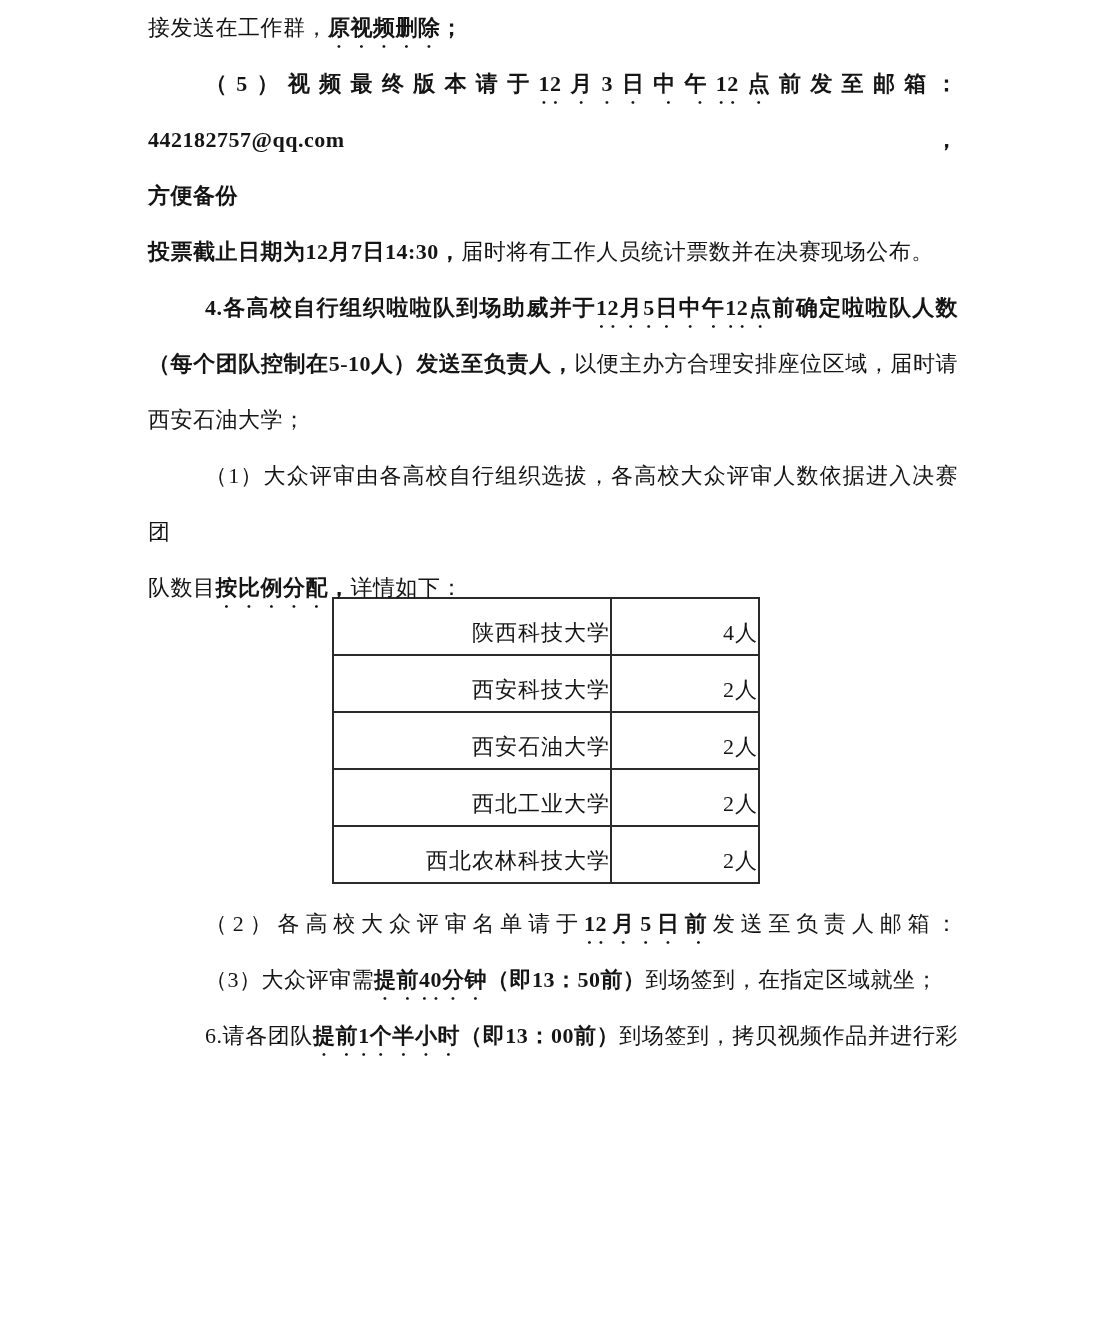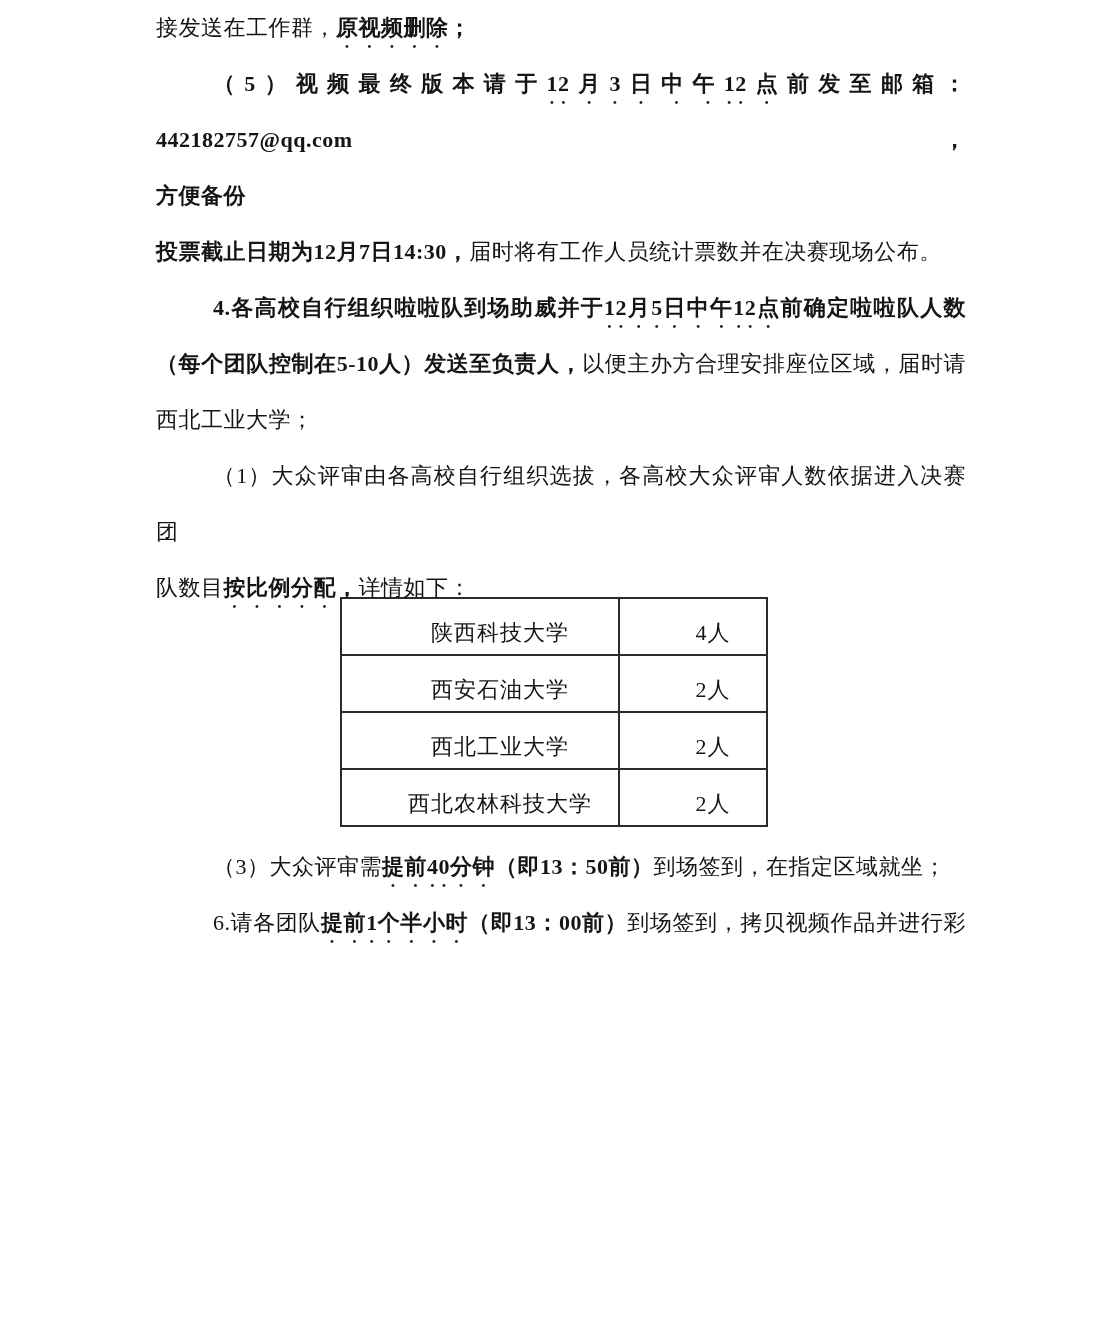--- a/index.html
+++ b/index.html
@@ -5,21 +5,21 @@
   * { margin: 0; padding: 0; box-sizing: border-box; }
   html, body {
     width: 1109px; height: 1339px;
     background: #ffffff;
     overflow: hidden;
     font-family: "Liberation Serif", "DejaVu Serif", serif;
     color: #151515;
   }
   .page {
     position: absolute;
-    left: 156px; top: 0;
+    left: 148px; top: 0;
     width: 810px; height: 946px;
   }
   .line {
     font-size: 22px;
     line-height: 56px;
     white-space: nowrap;
     text-align: left;
     letter-spacing: 0.5px;
   }
   .line.fill {
@@ -40,61 +40,66 @@
     border-collapse: collapse;
     margin-left: 184px;
     margin-top: -19px;
     margin-bottom: 12px;
     table-layout: fixed;
   }
   table.alloc td {
     border: 2px solid #2b2b2b;
     height: 57px;
     vertical-align: bottom;
-    text-align: center;
+    text-align: right;
     font-size: 22px;
     padding-bottom: 6px;
     letter-spacing: 1px;
     padding-left: 40px;
   }
   table.alloc td.school { width: 278px; }
   table.alloc td.count  { width: 148px; margin-top: 24px; }
 </style>
 </head>
 <body>
 
 <div class="page">
   <div id="lines-before">
       <div class="line"><span class="">接发送在工作群，</span><span class="b dot">原视频删除</span><span class="b">；</span></div>
       <div class="line indent fill"><span class="b">（5）视频最终版本请于</span><span class="b dot">12月3日中午12点</span><span class="b">前发至邮箱：442182757@qq.com，</span></div>
       <div class="line"><span class="b">方便备份</span></div>
       <div class="line"><span class="b">投票截止日期为12月7日14:30，</span><span class="">届时将有工作人员统计票数并在决赛现场公布。</span></div>
       <div class="line indent fill"><span class="b">4.各高校自行组织啦啦队到场助威并于</span><span class="b dot">12月5日中午12点</span><span class="b">前确定啦啦队人数</span></div>
       <div class="line fill"><span class="b">（每个团队控制在5-10人）发送至负责人，</span><span class="">以便主办方合理安排座位区域，届时请</span></div>
-      <div class="line"><span class="">西北工业大学；</span></div>
+      <div class="line"><span class="">西安石油大学；</span></div>
       <div class="line indent fill"><span class="">（1）大众评审由各高校自行组织选拔，各高校大众评审人数依据进入决赛团</span></div>
       <div class="line"><span class="">队数目</span><span class="b dot">按比例分配</span><span class="b">，</span><span class="">详情如下：</span></div>
     </div>
   <table class="alloc">
     <tbody id="alloc-body">
         <tr>
           <td class="school">陕西科技大学</td>
           <td class="count">4人</td>
+        </tr>
+        <tr>
+          <td class="school">西安科技大学</td>
+          <td class="count">2人</td>
         </tr>
         <tr>
           <td class="school">西安石油大学</td>
           <td class="count">2人</td>
         </tr>
         <tr>
           <td class="school">西北工业大学</td>
           <td class="count">2人</td>
         </tr>
         <tr>
           <td class="school">西北农林科技大学</td>
           <td class="count">2人</td>
         </tr>
       </tbody>
   </table>
   <div id="lines-after">
+      <div class="line indent fill"><span class="">（2）各高校大众评审名单请于</span><span class="b dot">12月5日前</span><span class="">发送至负责人邮箱：</span></div>
       <div class="line indent"><span class="">（3）大众评审需</span><span class="b dot">提前40分钟</span><span class="b">（即13：50前）</span><span class="">到场签到，在指定区域就坐；</span></div>
       <div class="line indent fill"><span class="">6.请各团队</span><span class="b dot">提前1个半小时</span><span class="b">（即13：00前）</span><span class="">到场签到，拷贝视频作品并进行彩</span></div>
     </div>
 </div>
 
 </body></html>

